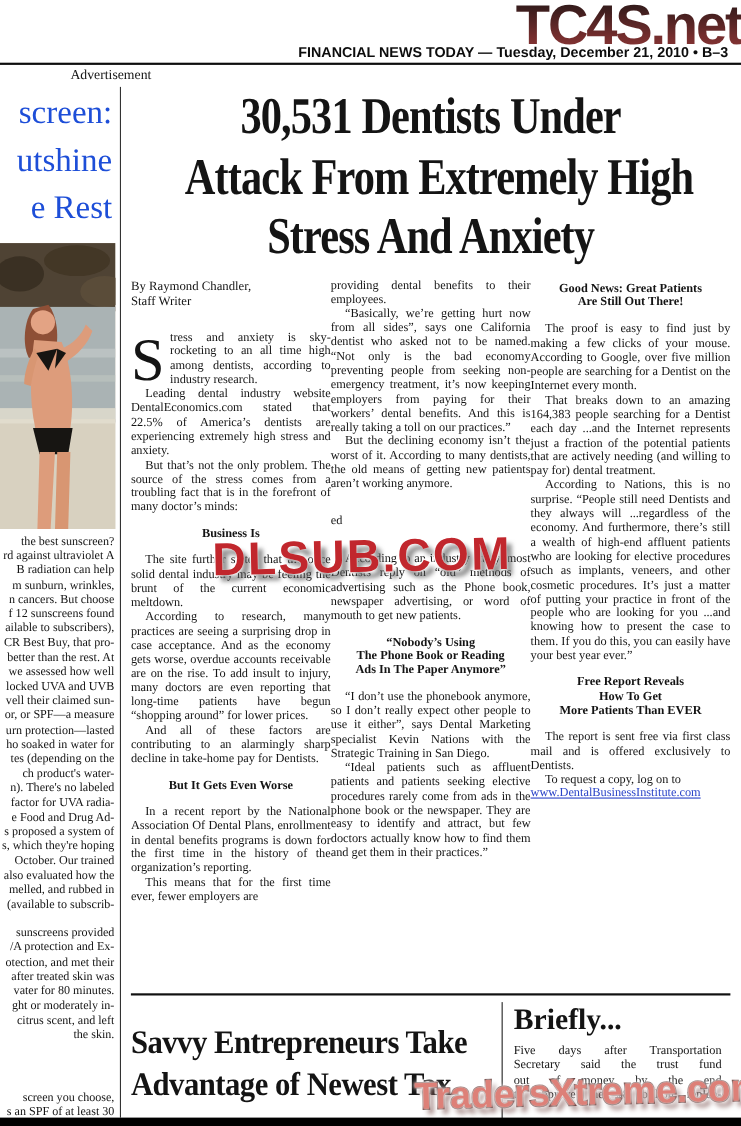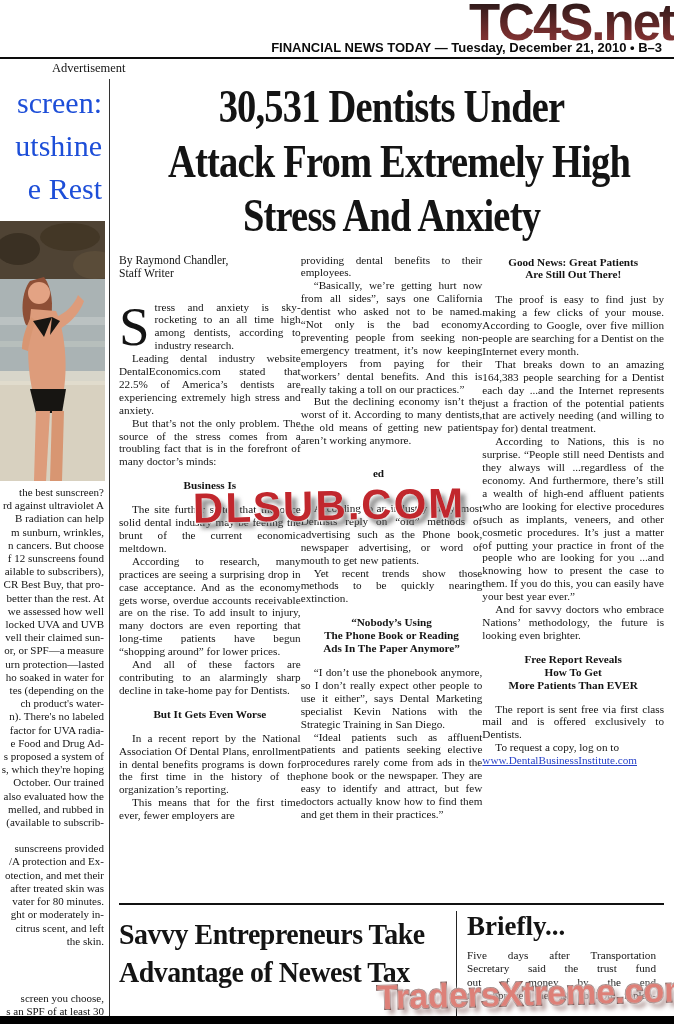--- a/index.html
+++ b/index.html
@@ -7,21 +7,21 @@
         color:#141414;font-family:"Liberation Serif",serif;margin:0 auto;}
 
   
   .logo{position:absolute;top:-7px;right:0;z-index:5;
         font-family:"Liberation Sans",sans-serif;font-weight:900;font-size:51px;letter-spacing:-2px;
         background:linear-gradient(180deg,#1c0606 15%,#6b1d1d 70%,#8a2a2a 100%);
         -webkit-background-clip:text;background-clip:text;color:transparent;opacity:.92;}
   .masthead-line{position:absolute;top:40px;left:0;right:12px;text-align:right;z-index:2;
         font-family:"Liberation Sans",sans-serif;font-weight:bold;font-size:13px;color:#0c0c0c;}
   .masthead-rule{position:absolute;top:57px;left:0;width:674px;height:2px;background:#0d0d0d;}
-  .advertisement{position:absolute;top:61px;left:52px;font-size:12.5px;}
+  .advertisement{position:absolute;top:61px;left:64px;font-size:12.5px;}
 
   
   .left-col{position:absolute;left:0;top:79px;width:109px;height:937px;border-right:1.5px solid #333;}
   .lhead{padding:2px 7px 4px 0;}
   .lhead-line{display:flex;justify-content:flex-end;white-space:nowrap;overflow:hidden;
         font-size:30px;line-height:43px;color:#1d4ed8;padding-left:12px;}
   .photo{display:block;margin:7px 0 5px 0;}
   .lbody{padding-right:5px;}
   .lbody-line{display:flex;justify-content:flex-end;white-space:nowrap;overflow:hidden;
         font-size:11px;line-height:13.2px;}
@@ -34,27 +34,27 @@
         white-space:nowrap;letter-spacing:-1px;transform:scaleX(.82);transform-origin:50% 50%;}
   .columns{display:flex;gap:0;margin-top:11px;height:652px;overflow:hidden;
         text-align:justify;font-size:11.2px;line-height:12.9px;}
   .col{flex:1 1 0;min-width:0;}
   .byline{margin-bottom:20px;font-size:11.6px;line-height:13.5px;}
   .para{margin:0;text-indent:13px;}
   .para.noindent{text-indent:0;}
   .dropcap{float:left;font-size:55px;line-height:41px;padding:5px 5px 0 0;}
   .subhead{font-weight:bold;text-align:center;text-indent:0;margin:11px 0;}
   .subhead.first{margin-top:2px;margin-bottom:12px;}
-  .frag-subhead{font-weight:bold;text-align:center;margin:20px 26px 22px 0;}
+  .frag-subhead{font-weight:normal;text-align:left;margin:20px 26px 22px 0;}
   .article-link{display:block;color:#2a43c8;text-decoration:underline;}
 
   
   .bottom{position:absolute;left:119px;top:903px;width:545px;height:113px;background:#fff;
         border-top:2px solid #111;display:flex;z-index:3;}
-  .bottom-left{width:337px;overflow:hidden;padding-top:10px;}
+  .bottom-left{width:337px;overflow:hidden;padding-top:24px;}
   .bhead-line{font-weight:bold;font-size:30px;line-height:38px;white-space:nowrap;
         transform:scaleX(.93);transform-origin:0 50%;letter-spacing:-.5px;}
   .bottom-right{flex:1;border-left:1.5px solid #222;margin-top:6px;padding:0 0 0 10px;}
   .briefly-title{font-weight:bold;font-size:27px;line-height:30px;margin:0 0 8px 0;}
   .brief-line{font-size:11.2px;line-height:13.4px;text-align:justify;text-align-last:justify;padding-right:8px;}
 
   
   .wm{position:absolute;z-index:6;pointer-events:none;
       font-family:"Liberation Sans",sans-serif;font-weight:900;white-space:nowrap;}
   .wm-dlsub{left:193px;top:482px;font-size:42px;letter-spacing:2px;color:#c1272d;
@@ -183,38 +183,36 @@
           </div>
           <p class="para">In a recent report by the National Association Of Dental Plans, enrollment in dental benefits programs is down for the first time in the history of the organization’s reporting.</p>
           <p class="para">This means that for the first time ever, fewer employers are</p>
         </div>
       <div class="col">
           <p class="para noindent">providing dental benefits to their employees.</p>
           <p class="para">“Basically, we’re getting hurt now from all sides”, says one California dentist who asked not to be named. “Not only is the bad economy preventing people from seeking non-emergency treatment, it’s now keeping employers from paying for their workers’ dental benefits. And this is really taking a toll on our practices.”</p>
           <p class="para">But the declining economy isn’t the worst of it. According to many dentists, the old means of getting new patients aren’t working anymore.</p>
           <div class="frag-subhead">ed</div>
           <p class="para">According to an industry study, most Dentists reply on “old” methods of advertising such as the Phone book, newspaper advertising, or word of mouth to get new patients.</p>
-          <p class="para">Yet recent trends show those methods to be quickly nearing extinction.</p>
           <div class="subhead">
             <div class="subhead-line">“Nobody’s Using</div>
             <div class="subhead-line">The Phone Book or Reading</div>
             <div class="subhead-line">Ads In The Paper Anymore”</div>
           </div>
           <p class="para">“I don’t use the phonebook anymore, so I don’t really expect other people to use it either”, says Dental Marketing specialist Kevin Nations with the Strategic Training in San Diego.</p>
           <p class="para">“Ideal patients such as affluent patients and patients seeking elective procedures rarely come from ads in the phone book or the newspaper. They are easy to identify and attract, but few doctors actually know how to find them and get them in their practices.”</p>
         </div>
       <div class="col">
           <div class="subhead first">
             <div class="subhead-line">Good News: Great Patients</div>
             <div class="subhead-line">Are Still Out There!</div>
           </div>
           <p class="para">The proof is easy to find just by making a few clicks of your mouse. According to Google, over five million people are searching for a Dentist on the Internet every month.</p>
           <p class="para">That breaks down to an amazing 164,383 people searching for a Dentist each day ...and the Internet represents just a fraction of the potential patients that are actively needing (and willing to pay for) dental treatment.</p>
           <p class="para">According to Nations, this is no surprise. “People still need Dentists and they always will ...regardless of the economy. And furthermore, there’s still a wealth of high-end affluent patients who are looking for elective procedures such as implants, veneers, and other cosmetic procedures. It’s just a matter of putting your practice in front of the people who are looking for you ...and knowing how to present the case to them. If you do this, you can easily have your best year ever.”</p>
-          <p class="para">And for savvy doctors who embrace Nations’ methodology, the future is looking even brighter.</p>
           <div class="subhead">
             <div class="subhead-line">Free Report Reveals</div>
             <div class="subhead-line">How To Get</div>
             <div class="subhead-line">More Patients Than EVER</div>
           </div>
           <p class="para">The report is sent free via first class mail and is offered exclusively to Dentists.</p>
           <p class="para">To request a copy, log on to</p>
           <a class="article-link" href="#">www.DentalBusinessInstitute.com</a>
         </div>
     </div>

